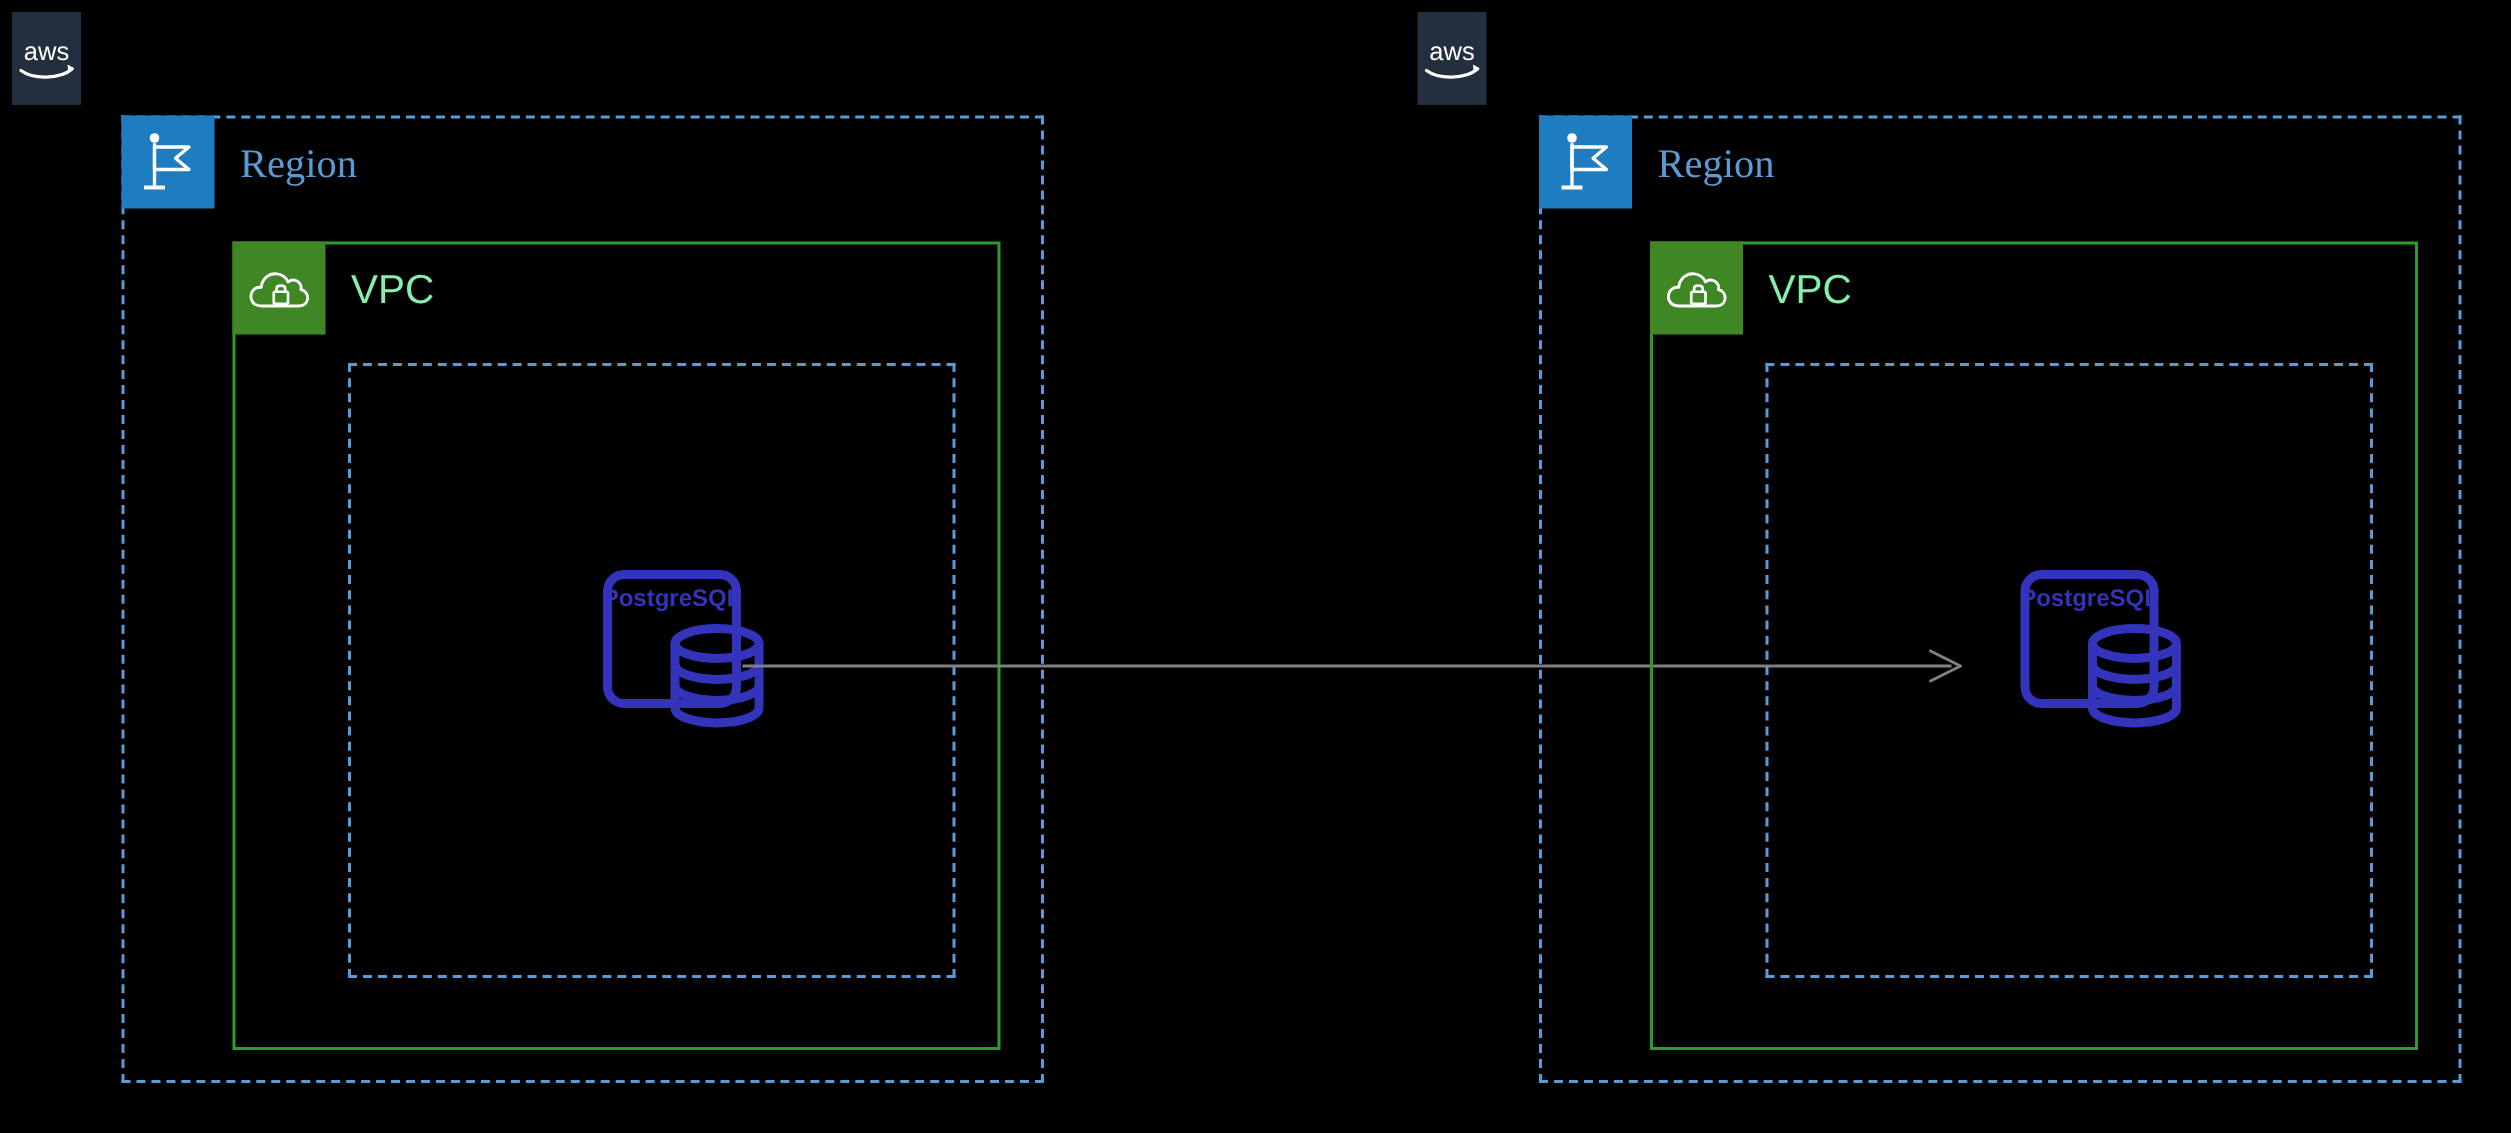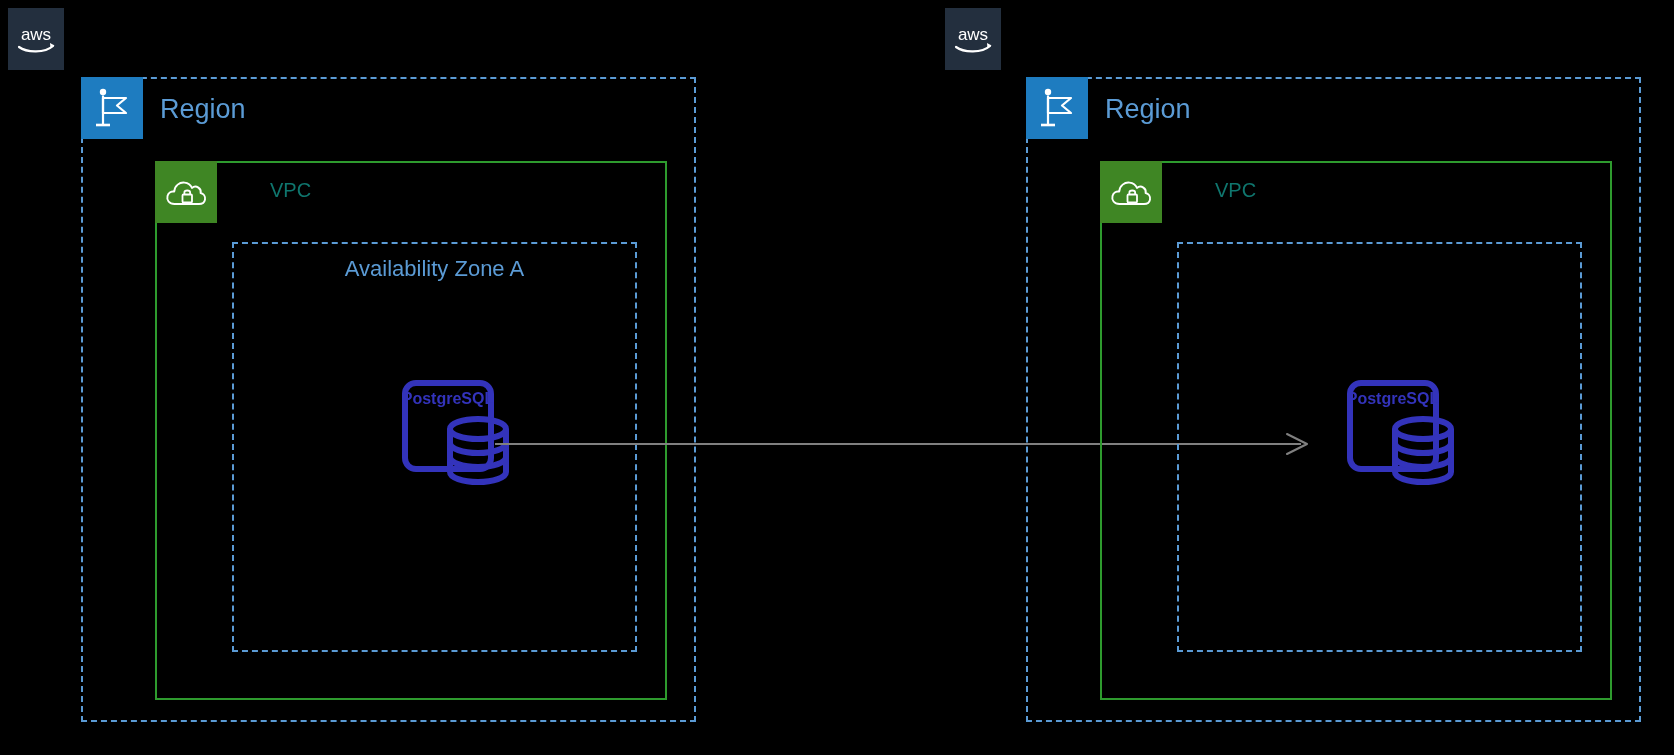--- a/index.html
+++ b/index.html
@@ -16,21 +16,21 @@
     position: relative;
     width: 1674px;
     height: 755px;
     background: #000000;
     overflow: hidden;
   }
 
   
   .aws-logo {
     position: absolute;
-    width: 56px;
+    width: 46px;
     height: 62px;
     background: #232F3E;
     display: flex;
     align-items: center;
     justify-content: center;
   }
   .aws-logo svg { display: block; }
 
   
   .region-box {
@@ -48,20 +48,21 @@
     align-items: center;
     justify-content: center;
     box-sizing: border-box;
   }
   .region-label {
     position: absolute;
     color: #5B9BD5;
     font-size: 27px;
     line-height: 1;
     white-space: nowrap;
+    font-family: Liberation Serif, serif;
   }
 
   
   .vpc-box {
     position: absolute;
     border: 2px solid #2E9B2E;
     box-sizing: border-box;
     background: transparent;
   }
   .vpc-icon {
@@ -69,25 +70,24 @@
     width: 62px;
     height: 62px;
     background: #3F8624;
     display: flex;
     align-items: center;
     justify-content: center;
     box-sizing: border-box;
   }
   .vpc-label {
     position: absolute;
-    color: #0f766e;
-    font-size: 20px;
+    color: #86efac;
+    font-size: 27px;
     line-height: 1;
     white-space: nowrap;
-    margin-left: 36px;
   }
 
   
   .az-box {
     position: absolute;
     border: 2px dashed #5B9BD5;
     box-sizing: border-box;
     background: transparent;
   }
   .az-label {
@@ -151,21 +151,20 @@
                C39.6 20.6, 41.5 23.4, 41 26.6 C40.5 29.4, 38 31, 35 31 Z" fill="none" stroke="#FFFFFF" stroke-width="1.9" stroke-linejoin="round"></path>
       <rect x="18.5" y="21.5" width="9.5" height="8" rx="1" fill="none" stroke="#FFFFFF" stroke-width="1.8"></rect>
       <path d="M20.4 21.5 L20.4 19.2 C20.4 16.9, 26.1 16.9, 26.1 19.2 L26.1 21.5" fill="none" stroke="#FFFFFF" stroke-width="1.8"></path>
     </svg>
   </div>
 
   <div class="vpc-label" style="left:234px; top:180px;">VPC</div>
 
   <div class="az-box" style="left:232px; top:242px; width:405px; height:410px;"></div>
 
-  <div class="az-label" style="left:232px; top:258px; width:405px;">Availability Zone A</div>
 
   <div class="pg-node" style="left:378px; top:378px;">
     <svg width="120" height="112" viewBox="0 0 120 112" aria-hidden="true">
       <rect x="5" y="5" width="86" height="86" rx="11" ry="11" fill="none" stroke="#3333BB" stroke-width="6"></rect>
       <text x="48" y="26" fill="#3333BB" font-family="'Liberation Sans', sans-serif" font-size="16" font-weight="bold" text-anchor="middle">PostgreSQL</text>
       <g fill="none" stroke="#3333BB" stroke-width="6">
         <ellipse cx="78" cy="51" rx="28" ry="10"></ellipse>
         <path d="M50 51 L50 94 A28 10 0 0 0 106 94 L106 51"></path>
         <path d="M50 65 A28 10 0 0 0 106 65"></path>
         <path d="M50 79 A28 10 0 0 0 106 79"></path>

